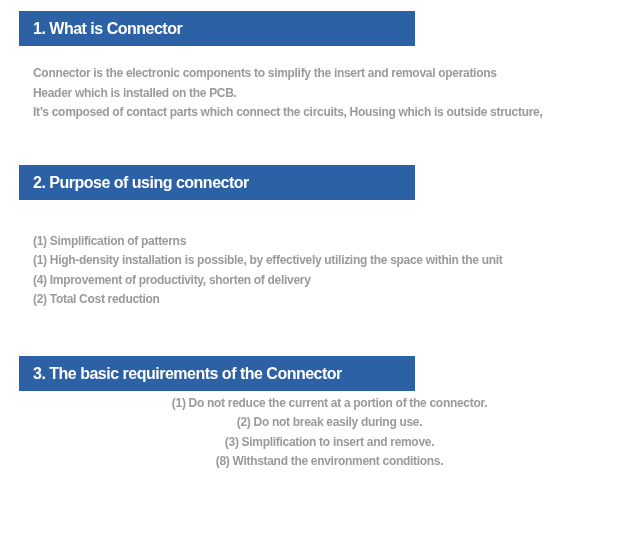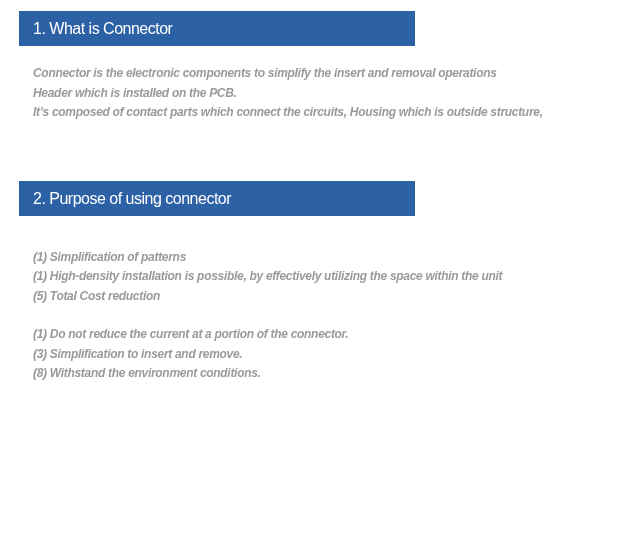--- a/index.html
+++ b/index.html
@@ -18,71 +18,73 @@
     width: 626px;
     height: 540px;
   }
   .section-header {
     width: 396px;
     height: 35px;
     margin-left: 19px;
     box-sizing: border-box;
     background: #2d61a5;
     color: #ffffff;
-    font-weight: normal;
+    font-weight: bold;
     font-size: 16px;
     letter-spacing: -0.5px;
     line-height: 35px;
     padding-left: 14px;
     white-space: nowrap;
   }
   .section-body {
     margin-left: 33px;
     color: #9a9a9a;
     font-weight: bold;
     font-size: 12px;
     letter-spacing: -0.3px;
     line-height: 19.5px;
   }
   .section-body p {
     margin: 0;
     white-space: nowrap;
-    font-style: italic;
   }
   #header-1 { margin-top: 11px; }
   #body-1   { margin-top: 18px; }
-  #header-2 { margin-top: 58px; }
+  #header-2 { margin-top: 42px; }
   #body-2   { margin-top: 32px; }
   #header-3 { margin-top: 46px; }
-  #body-3   { margin-top: 19px; }
+  #body-3   { margin-top: 3px; text-align: center; }
 </style>
 </head>
 <body>
 
 <div class="page">
 
   <div class="section">
     <div id="header-1" class="section-header">1. What is Connector</div>
     <div id="body-1" class="section-body">
       <p>Connector is the electronic components to simplify the insert and removal operations</p>
       <p>Header which is installed on the PCB.</p>
       <p>It’s composed of contact parts which connect the circuits, Housing which is outside structure,</p>
     </div>
   </div>
 
   <div class="section">
     <div id="header-2" class="section-header">2. Purpose of using connector</div>
     <div id="body-2" class="section-body">
       <p>(1) Simplification of patterns</p>
       <p>(1) High-density installation is possible, by effectively utilizing the space within the unit</p>
-      <p>(5) Total Cost reduction</p>
+      <p>(4) Improvement of productivity, shorten of delivery</p>
+      <p>(2) Total Cost reduction</p>
     </div>
   </div>
 
   <div class="section">
+    <div id="header-3" class="section-header">3. The basic requirements of the Connector</div>
     <div id="body-3" class="section-body">
       <p>(1) Do not reduce the current at a portion of the connector.</p>
+      <p>(2) Do not break easily during use.</p>
       <p>(3) Simplification to insert and remove.</p>
       <p>(8) Withstand the environment conditions.</p>
     </div>
   </div>
 
 </div>
 
 </body></html>

